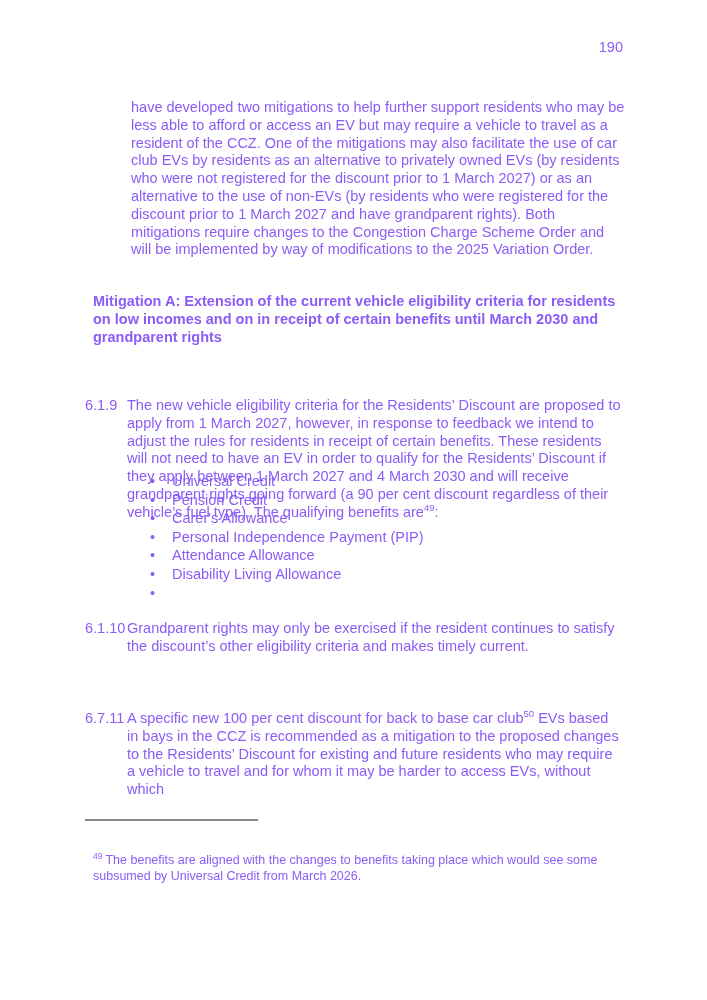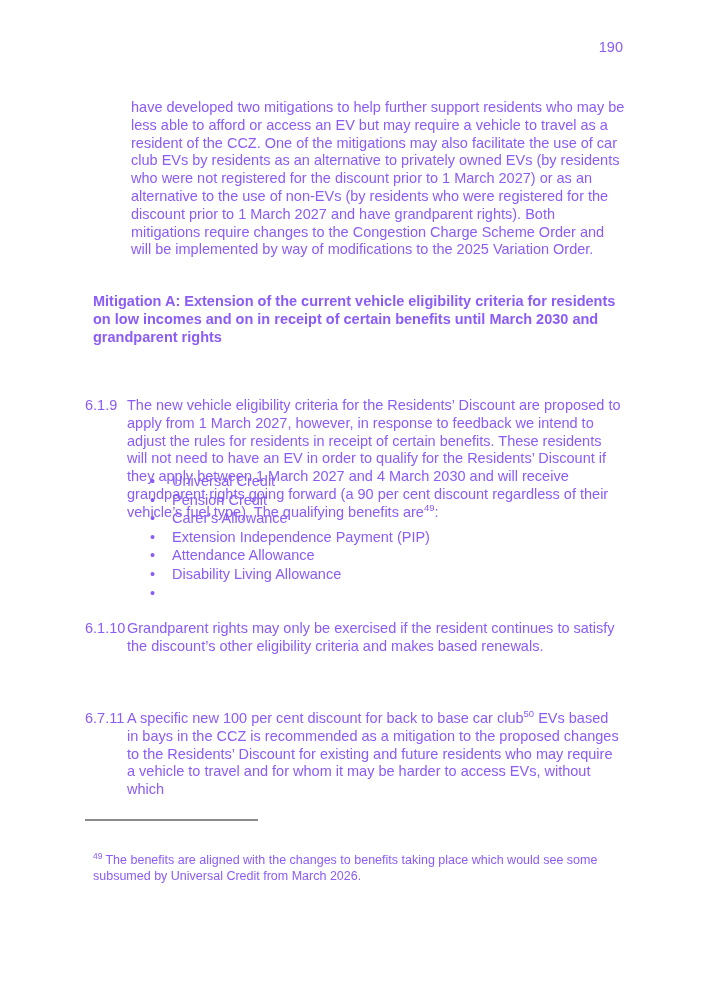--- a/index.html
+++ b/index.html
@@ -124,35 +124,35 @@
       <li>
       <span class="bullet">•</span><span class="li-text">Universal Credit</span>
     </li>
       <li>
       <span class="bullet">•</span><span class="li-text">Pension Credit</span>
     </li>
       <li>
       <span class="bullet">•</span><span class="li-text">Carer's Allowance</span>
     </li>
       <li>
-      <span class="bullet">•</span><span class="li-text">Extension Independence Payment (PIP)</span>
+      <span class="bullet">•</span><span class="li-text">Personal Independence Payment (PIP)</span>
     </li>
       <li>
       <span class="bullet">•</span><span class="li-text">Attendance Allowance</span>
     </li>
       <li>
       <span class="bullet">•</span><span class="li-text">Disability Living Allowance</span>
     </li>
       <li>
       <span class="bullet">•</span>
     </li>
     </ul>
 
   <div class="numbered para-6110">
-    <span class="num">6.1.10</span><span>Grandparent rights may only be exercised if the resident continues to satisfy the discount’s other eligibility criteria and makes based renewals.</span>
+    <span class="num">6.1.10</span><span>Grandparent rights may only be exercised if the resident continues to satisfy the discount’s other eligibility criteria and makes timely current.</span>
   </div>
 
 
   <div class="numbered para-6111">
     <span class="num">6.7.11</span><span>A specific new 100 per cent discount for back to base car club</span><sup>50</sup><span> EVs based in bays in the CCZ is recommended as a mitigation to the proposed changes to the Residents’ Discount for existing and future residents who may require a vehicle to travel and for whom it may be harder to access EVs, without which</span>
   </div>
 
   <div class="footnote-rule"></div>
 
   <div class="footnotes">

